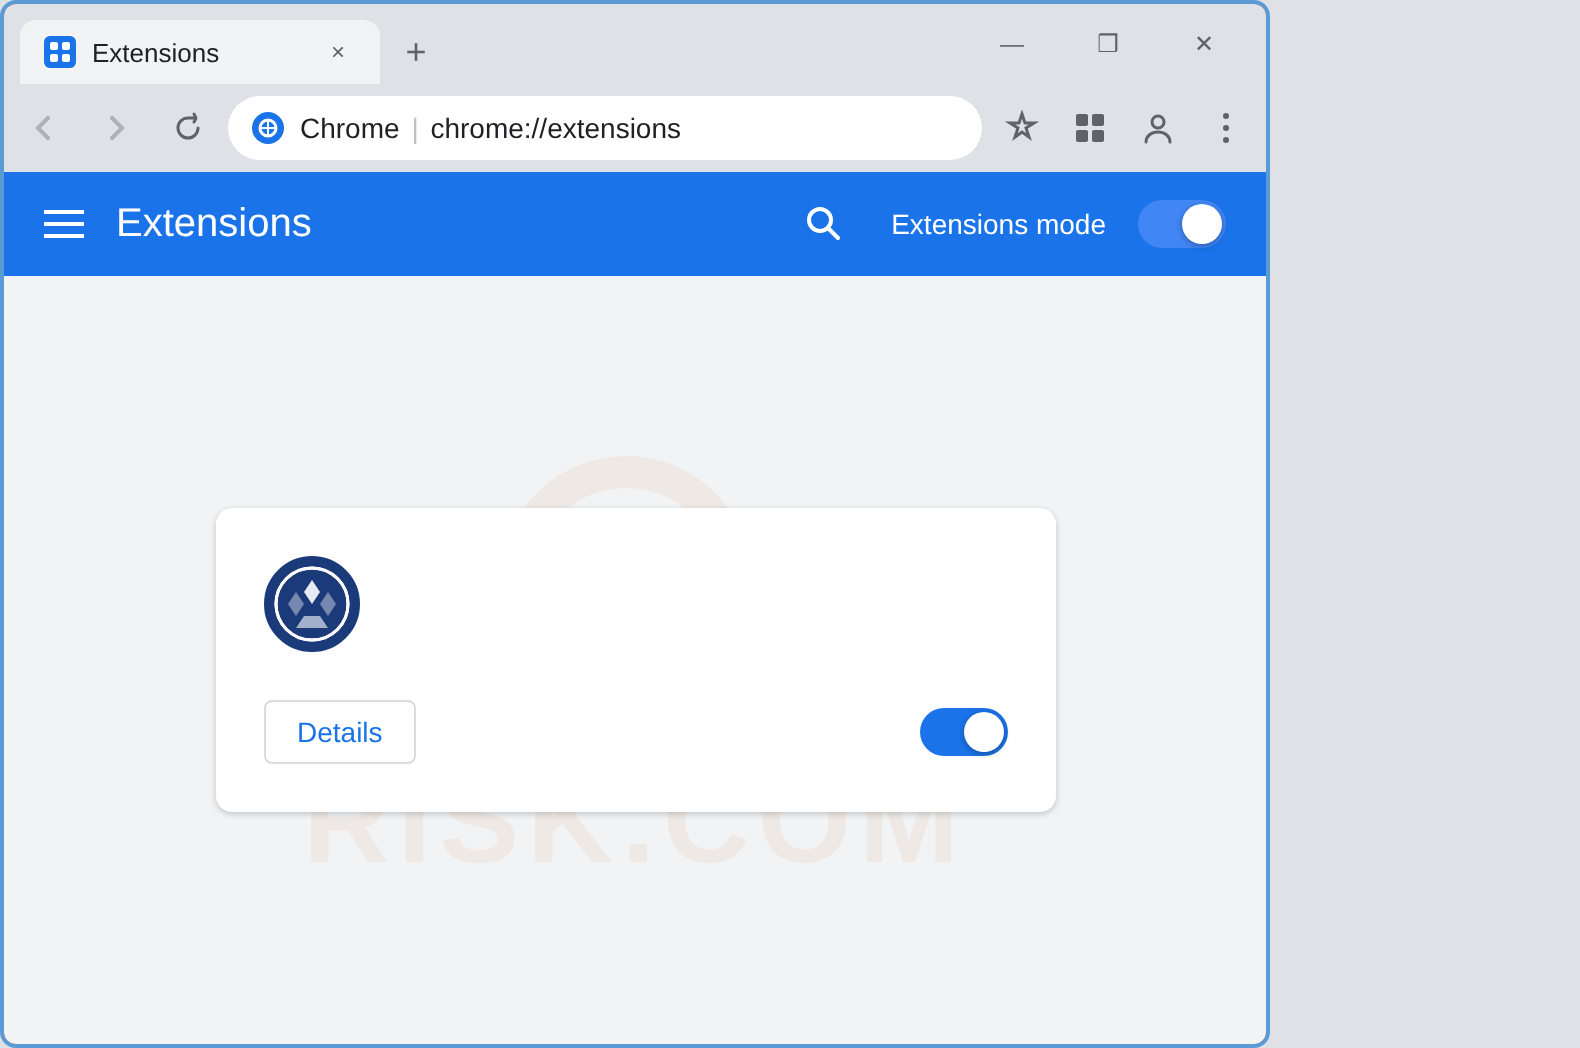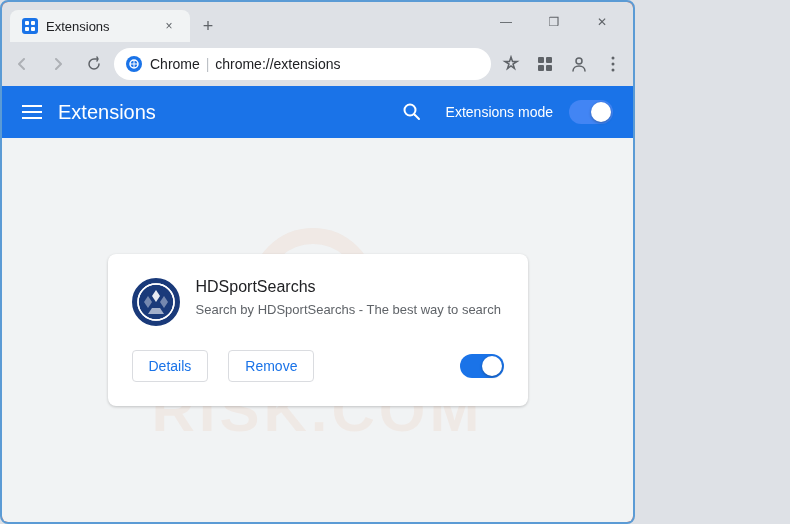--- a/index.html
+++ b/index.html
@@ -526,28 +526,23 @@
 
             <svg width="40" height="40" viewBox="0 0 40 40" fill="none">
               <circle cx="20" cy="20" r="18" fill="#1a3a7a" stroke="white" stroke-width="1.5"></circle>
               <polygon points="20,8 24,14 20,20 16,14" fill="white" opacity="0.9"></polygon>
               <polygon points="28,14 32,20 28,26 24,20" fill="white" opacity="0.4"></polygon>
               <polygon points="12,14 16,20 12,26 8,20" fill="white" opacity="0.4"></polygon>
               <polygon points="24,26 28,32 20,32 16,32 12,32 16,26" fill="white" opacity="0.6"></polygon>
               <circle cx="20" cy="20" r="18" fill="none" stroke="white" stroke-width="1.5"></circle>
             </svg>
           </div>
-          <div class="ext-info">
-            <div class="ext-name">HDSportSearchs</div>
-            <div class="ext-desc">Search by HDSportSearchs - The best way to search</div>
-          </div>
         </div>
         <div class="ext-card-footer">
           <button class="ext-btn">Details</button>
-          <button class="ext-btn">Remove</button>
           <div class="ext-toggle">
             <div class="ext-toggle-knob"></div>
           </div>
         </div>
       </div>
 
     </div>
   </div>
 </div>
 

